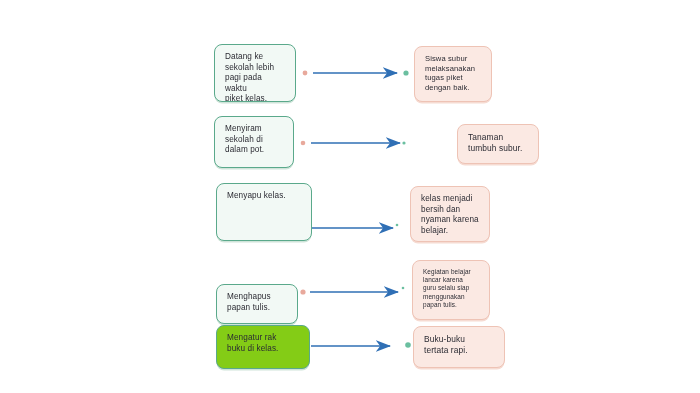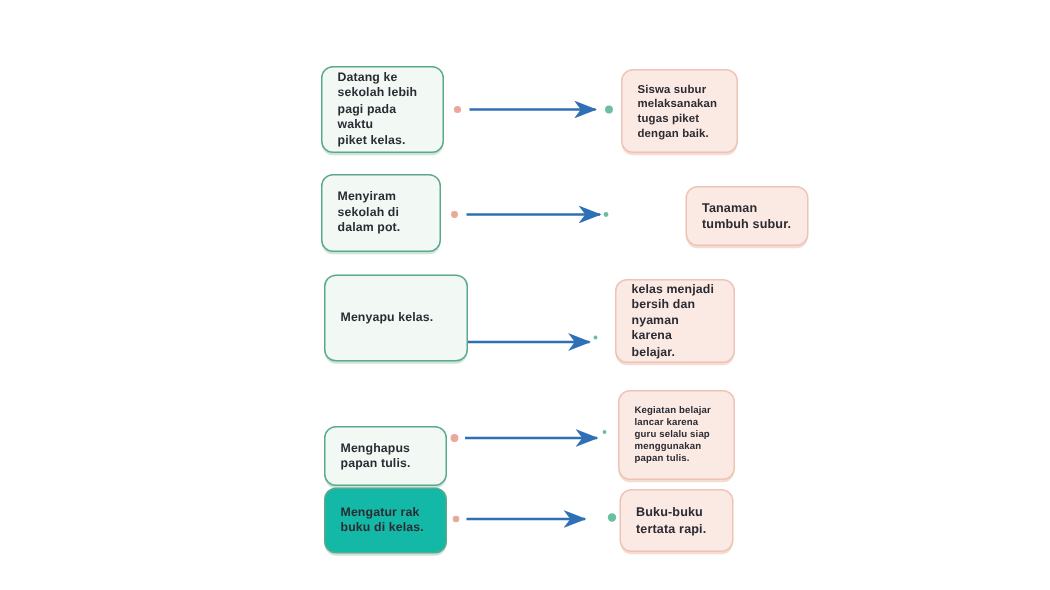--- a/index.html
+++ b/index.html
@@ -21,27 +21,25 @@
     height: 393px;
     background: #ffffff;
   }
 
   
   .node {
     position: absolute;
     box-sizing: border-box;
     border-radius: 8px;
     display: flex;
-    align-items: center;
     padding: 7px 10px;
     line-height: 1.28;
     letter-spacing: 0.1px;
     color: #2b2b33;
     overflow: hidden;
-    font-weight: bold;
   }
 
   .node .node-text {
     display: block;
     white-space: pre-line;
   }
 
   
   .node.cause {
     background: #f2f9f5;
@@ -131,23 +129,23 @@
         <span class="node-text">Menghapus
 papan tulis.</span>
       </div>
       <div class="node effect" style="left: 412px; top: 260px; width: 78px; height: 60px; font-size: 6.4px; text-align: left; color: rgb(43, 43, 51); background: rgb(251, 233, 227); border-color: rgb(238, 195, 181);">
         <span class="node-text">Kegiatan belajar
 lancar karena
 guru selalu siap
 menggunakan
 papan tulis.</span>
       </div>
-      <div class="node cause" style="left: 216px; top: 325px; width: 82px; height: 44px; font-size: 8.2px; text-align: left; color: rgb(43, 43, 51); background: #14b8a6; border-color: rgb(90, 169, 139);">
+      <div class="node cause" style="left: 216px; top: 325px; width: 94px; height: 44px; font-size: 8.2px; text-align: left; color: rgb(43, 43, 51); background: #84cc16; border-color: rgb(90, 169, 139);">
         <span class="node-text">Mengatur rak
 buku di kelas.</span>
       </div>
-      <div class="node effect" style="left: 413px; top: 326px; width: 76px; height: 42px; font-size: 8.4px; text-align: left; color: rgb(43, 43, 51); background: rgb(251, 233, 227); border-color: rgb(238, 195, 181);">
+      <div class="node effect" style="left: 413px; top: 326px; width: 92px; height: 42px; font-size: 8.4px; text-align: left; color: rgb(43, 43, 51); background: rgb(251, 233, 227); border-color: rgb(238, 195, 181);">
         <span class="node-text">Buku-buku
 tertata rapi.</span>
       </div>
     </div>
 
 </div>
 
 </body></html>

